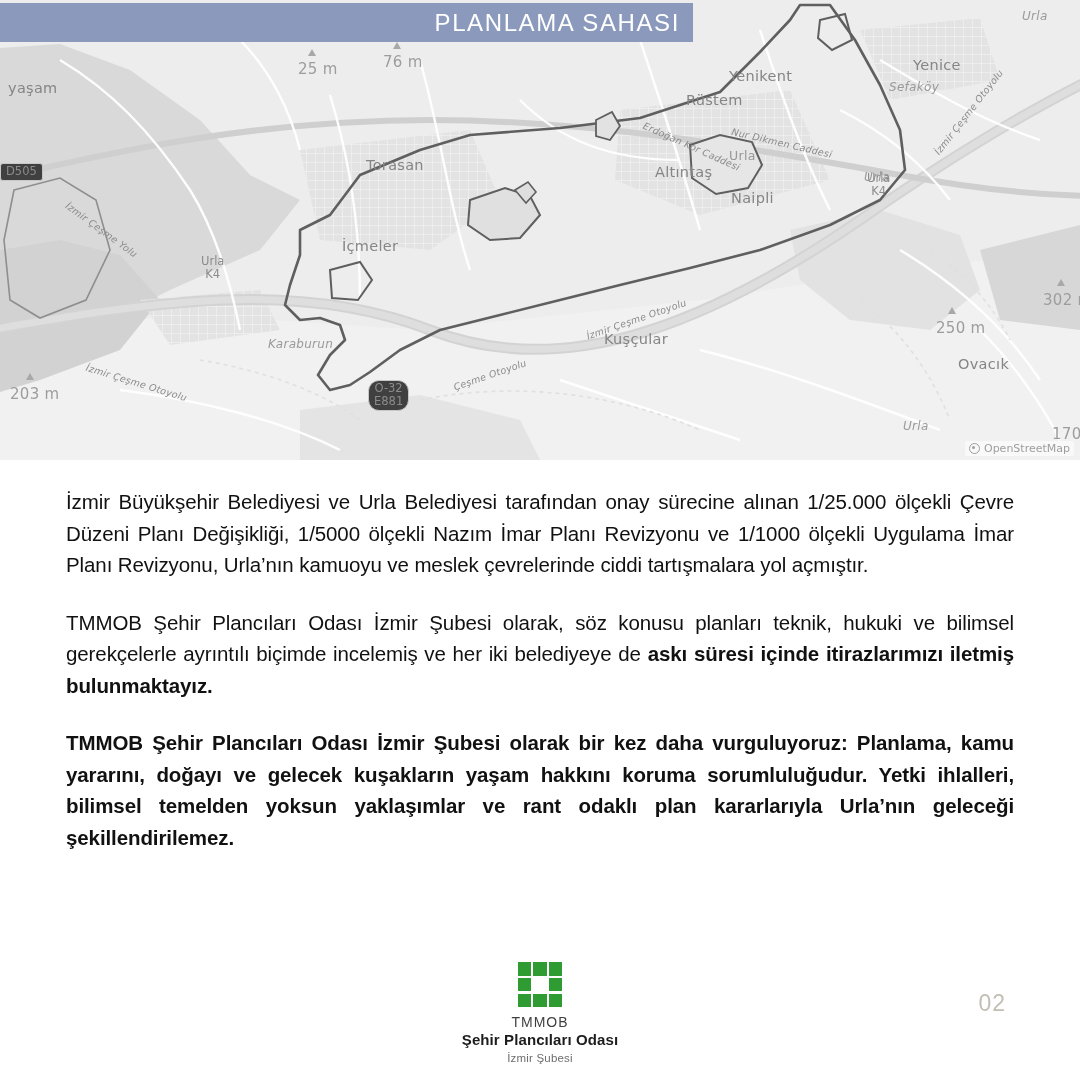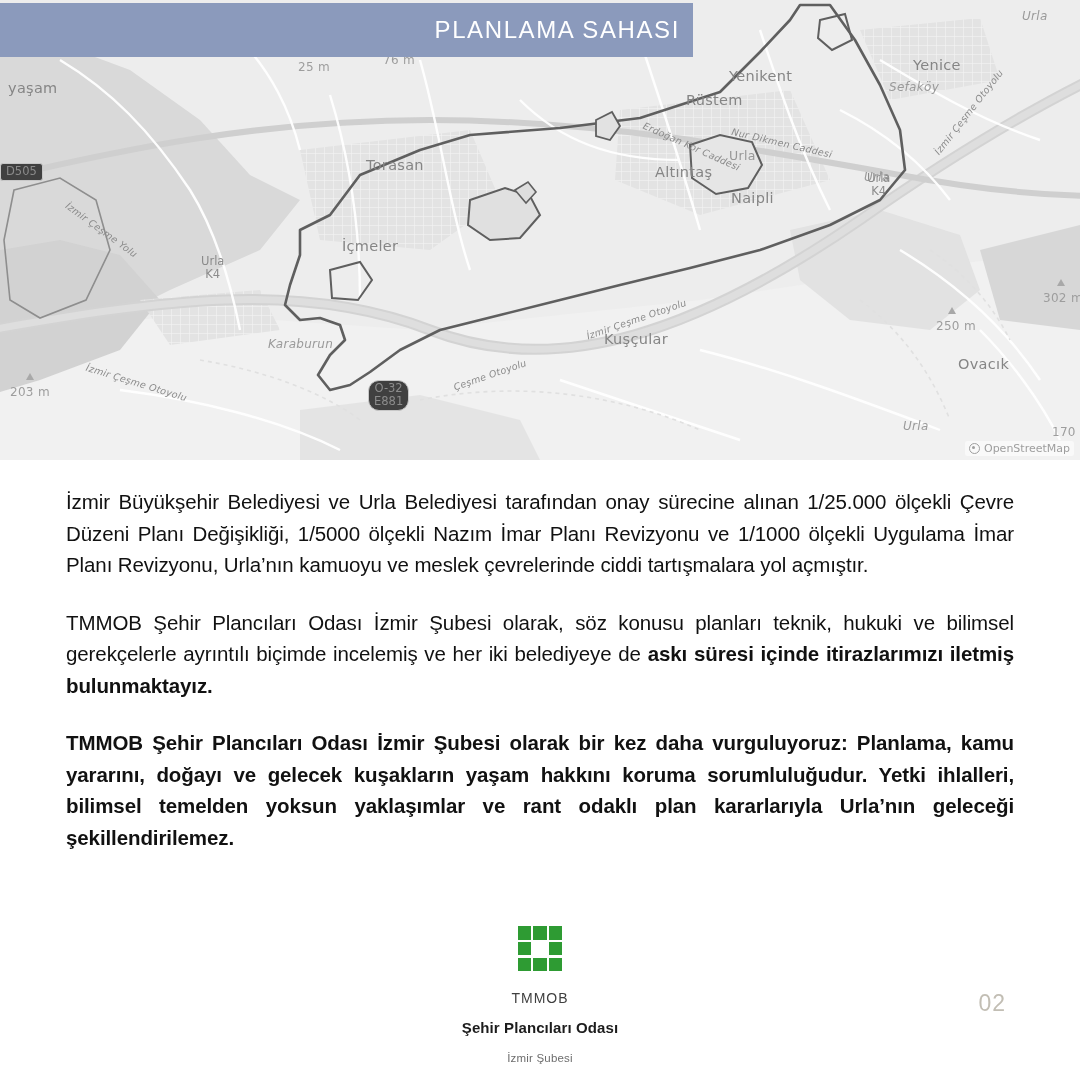--- a/index.html
+++ b/index.html
@@ -24,21 +24,21 @@
   .map-label{
     position:absolute;
     color:#8d8d8d;
     font-family:"DejaVu Sans", sans-serif;
     white-space:nowrap;
     pointer-events:none;
     letter-spacing:.3px;
   }
   .lbl-place{ font-size:14.5px; color:#858585; }
   .lbl-place-sm{ font-size:12.5px; color:#979797; }
-  .lbl-elev{ font-size:12px; color:#9d9d9d; }
+  .lbl-elev{ font-size:15px; color:#9d9d9d; }
   .lbl-road{ font-size:9.5px; color:#8b8b8b; font-style:italic; }
   .lbl-italic{ font-size:12px; color:#9a9a9a; font-style:italic; }
 
   .shield{
     position:absolute;
     background:#404040;
     border:1px solid #c8c8c8;
     border-radius:3px;
     color:#8b8b8b;
     font-size:11.5px;
@@ -71,21 +71,21 @@
     border:1.6px solid #9e9e9e;
     display:inline-block;position:relative;
   }
   .osm-c:after{
     content:"";position:absolute;left:2px;top:2px;
     width:3px;height:3px;border-radius:50%;background:#9e9e9e;
   }
 
   
   .title-banner{
-    position:absolute; left:0; top:3px; width:693px; height:54px;
+    position:absolute; left:0; top:3px; width:693px; height:39px;
     background:#8b9abc;
     display:flex; align-items:center; justify-content:flex-end;
     padding-right:13px;
   }
   .title-banner span{
     color:#ffffff;
     font-size:24px;
     letter-spacing:1.6px;
     font-family:"Liberation Sans", sans-serif;
     font-weight:400;
@@ -113,21 +113,21 @@
     line-height:31.5px;
     letter-spacing:.4px;
     margin:0;
     color:#111111;
   }
 
   
   .logo-block{
     position:absolute;
     left:0; right:0; bottom:14px;
-    display:flex; flex-direction:column; align-items:center;gap:12px;
+    display:flex; flex-direction:column; align-items:center;
   }
   .logo-grid{
     width:45px; height:45px;
     display:grid;
     grid-template-columns:repeat(3,1fr);
     grid-template-rows:repeat(3,1fr);
     gap:2.5px;
     margin-bottom:7px;
   }
   .logo-cell{ background:#2e9b33; }

